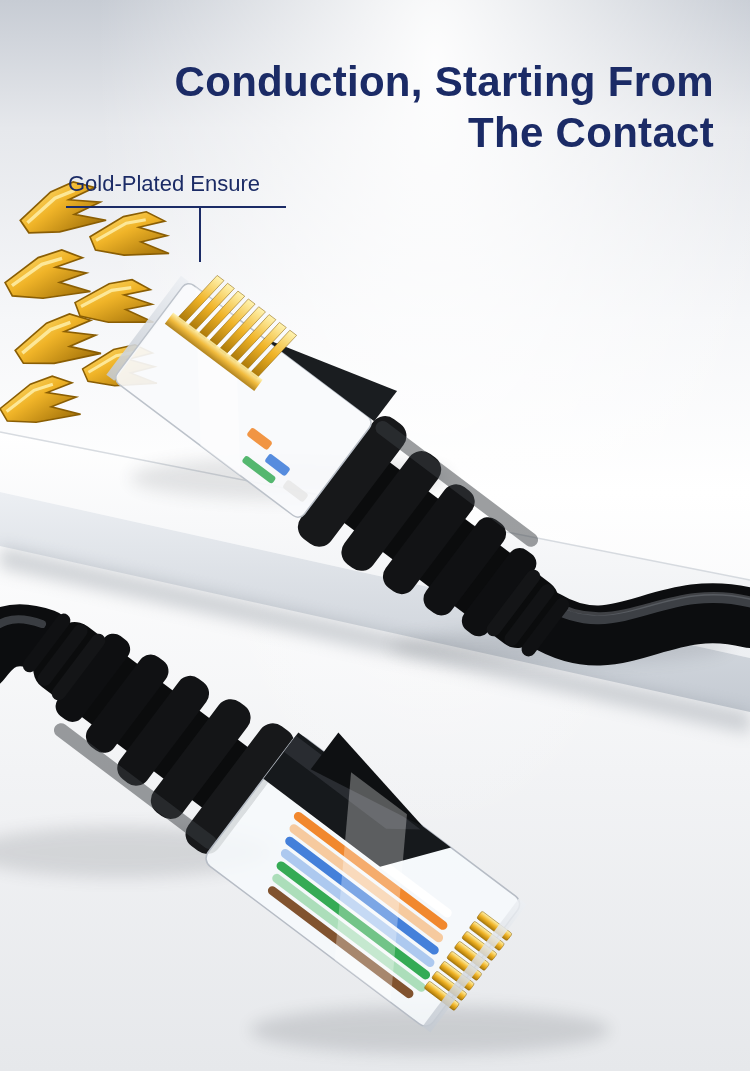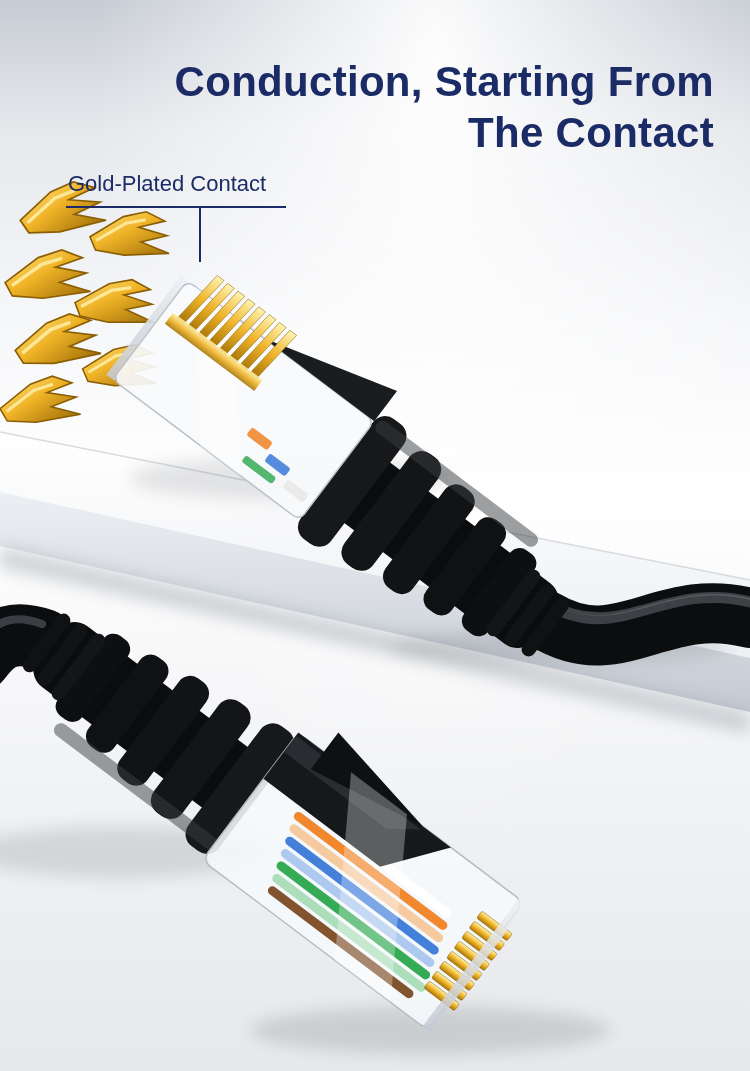--- a/index.html
+++ b/index.html
@@ -163,15 +163,15 @@
     </g>
 
     <g>
       <line x1="66" y1="207" x2="286" y2="207" stroke="#1b2b66" stroke-width="2"></line>
       <line x1="200" y1="207" x2="200" y2="262" stroke="#1b2b66" stroke-width="2"></line>
     </g>
   </svg>
 
   <div class="headline">Conduction, Starting From
 The Contact</div>
-  <div class="callout">Gold-Plated Contact</div>
+  <div class="callout">Gold-Plated Ensure</div>
 
 </div>
 
 </body></html>

